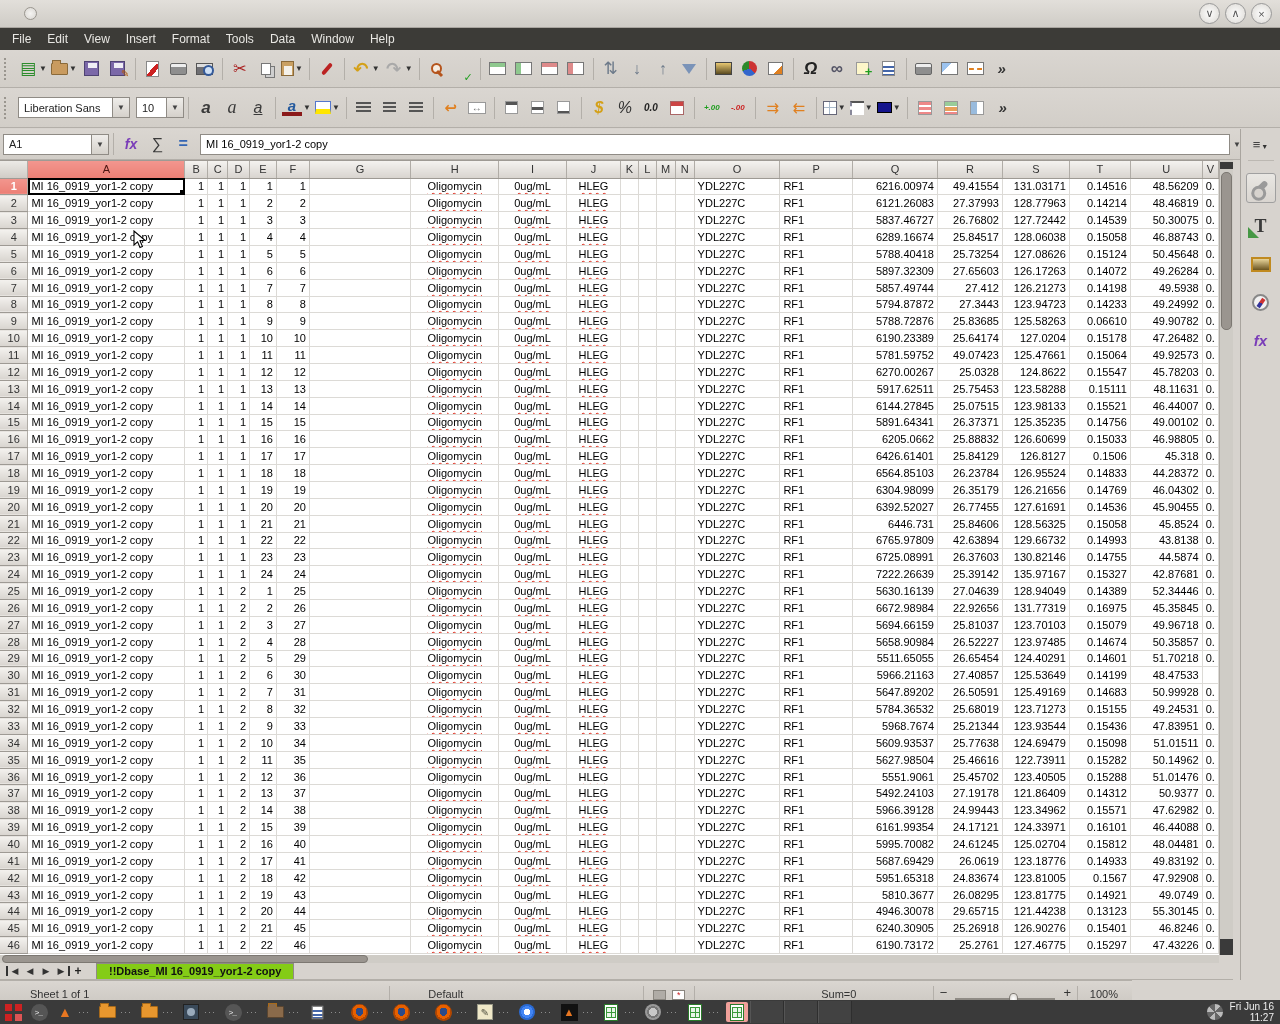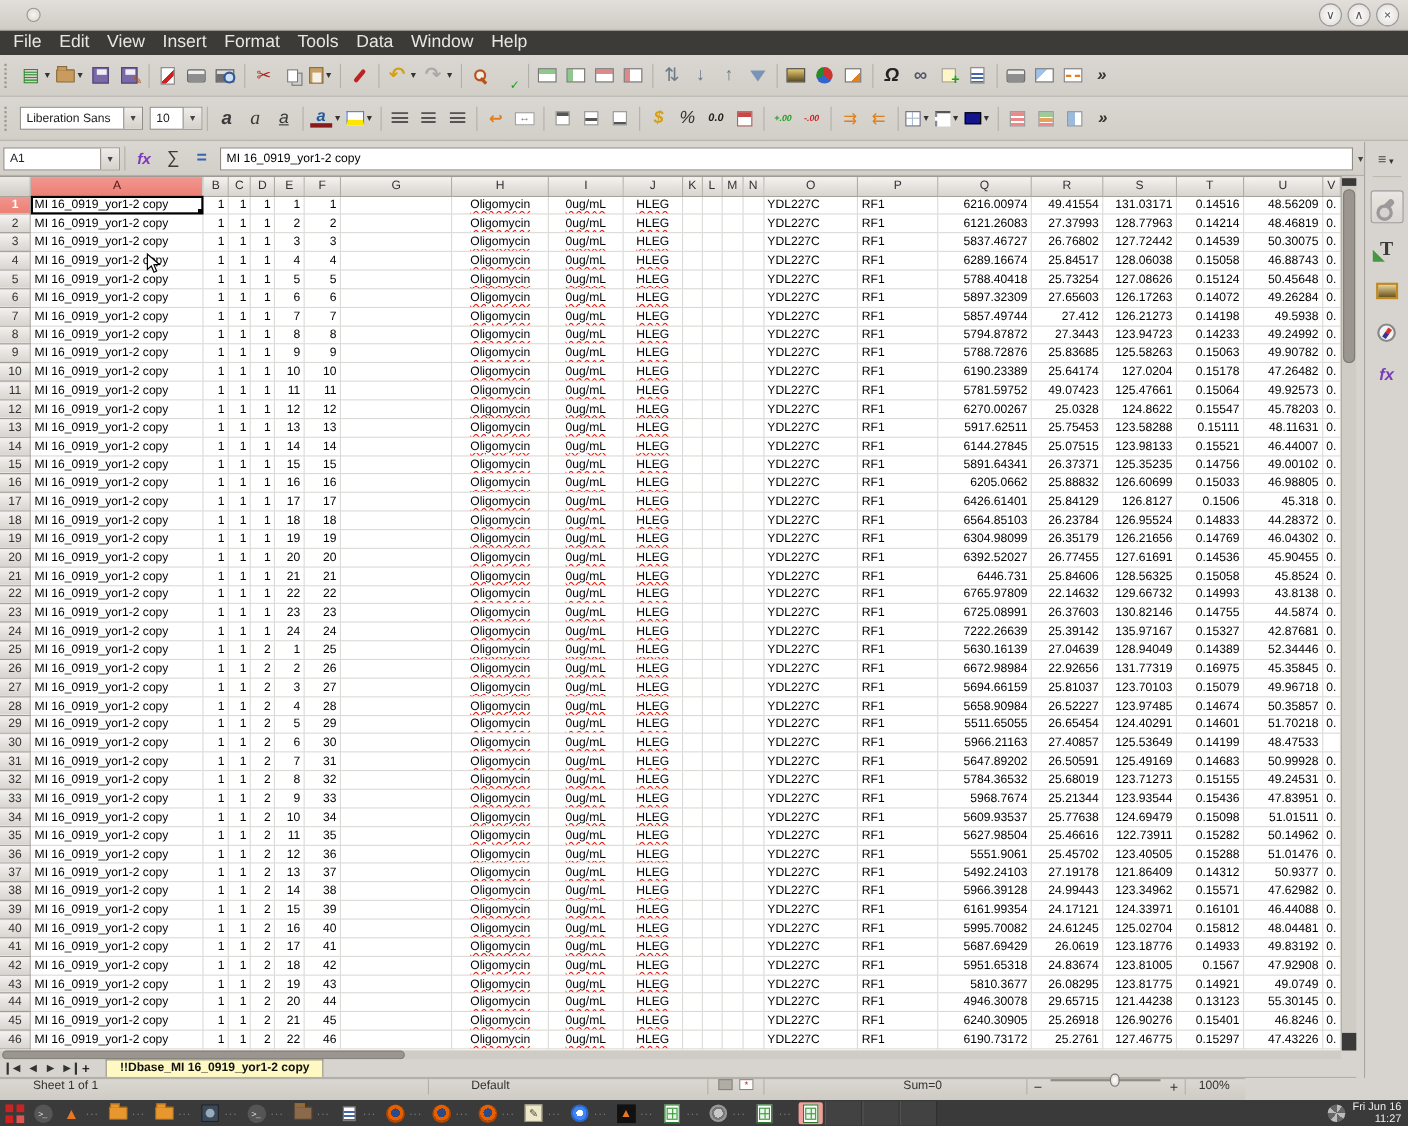--- a/index.html
+++ b/index.html
@@ -6,21 +6,21 @@
 html,body{width:1280px;height:1024px;overflow:hidden}
 body{font-family:"Liberation Sans","DejaVu Sans",sans-serif;background:#d7d3ce;position:relative;font-size:11px}
 
 .titlebar{position:absolute;left:0;top:0;width:1280px;height:28px;background:linear-gradient(#e2dfda,#cfccc6);border-bottom:1px solid #a9a59f;display:flex;align-items:center}
 .appcircle{width:13px;height:13px;border-radius:50%;border:1px solid #9a968f;margin-left:24px;background:radial-gradient(#f5f4f2,#d8d5d0)}
 .title-text{position:absolute;left:0;right:0;text-align:center;font-size:12px;color:#2b2b2b}
 .winbtns{position:absolute;right:8px;top:3px;display:flex;gap:5px}
 .wbtn{width:21px;height:21px;border-radius:50%;border:1px solid #999;background:radial-gradient(#fdfdfd,#dcd9d4);display:flex;align-items:center;justify-content:center;font-size:11px;color:#555}
 
 .menubar{position:absolute;left:0;top:28px;width:1280px;height:22px;background:#3c3b37;display:flex;align-items:center;padding-left:4px}
-.menu-item{color:#e8e7e3;font-size:16px;padding:3px 8px;cursor:default}
+.menu-item{color:#e8e7e3;font-size:12px;padding:3px 8px;cursor:default}
 
 .toolbar{position:absolute;left:0;width:1280px;background:linear-gradient(#dad6d1,#d2cec8);border-bottom:1px solid #b3afa9;display:flex;align-items:center}
 .tb1{top:50px;height:38px}
 .tb2{top:88px;height:40px}
 .grip{width:7px;height:22px;border-left:2px dotted #9a968f;margin:0 5px 0 4px}
 .tsep{width:1px;height:22px;background:#b3afa9;margin:0 4px;flex:0 0 auto}
 .tbtn{height:28px;min-width:26px;display:flex;align-items:center;justify-content:center;padding:0 2px;flex:0 0 auto}
 .dd{font-size:8px;color:#333;margin-left:1px}
 .ic{display:inline-flex;align-items:center;justify-content:center;width:20px;height:20px;font-size:15px;color:#444;position:relative}
 
@@ -132,23 +132,23 @@
 .vscroll{position:absolute;left:1219px;top:160px;width:14px;height:795px;background:#cfccc6;border-left:1px solid #b0aca6}
 .vsplit{position:absolute;left:0;top:2px;width:100%;height:7px;background:#3a3a3a}
 .vthumb{position:absolute;left:1px;top:12px;width:11px;height:158px;background:linear-gradient(90deg,#aFa9a3,#8f8a84);border:1px solid #7c7872;border-radius:5px;background:#9a958f}
 .vbottom{position:absolute;left:0;bottom:0;width:100%;height:16px;background:#3a3a3a}
 .hscroll{position:absolute;left:0;top:955px;width:1219px;height:8px;background:#cfccc6}
 .hthumb{position:absolute;left:2px;top:0;width:366px;height:8px;background:#9a958f;border:1px solid #7c7872;border-radius:4px}
 
 .tabbar{position:absolute;left:0;top:963px;width:1233px;height:17px;background:#d7d3ce;border-bottom:1px solid #b3afa9;display:flex;align-items:center}
 .navbtn{width:16px;text-align:center;color:#333;font-size:9px;cursor:default}
 .addsheet{width:16px;text-align:center;color:#222;font-size:12px;font-weight:bold}
-.sheettab{margin-left:10px;height:16px;background:#fef9c3;border:1px solid #8f8b85;border-bottom:none;padding:1px 12px 0;font-weight:bold;font-size:11px;color:#111}
-
-.statusbar{position:absolute;left:0;top:980px;width:1132px;height:20px;background:linear-gradient(#dad6d1,#cfcbc5);border-top:1px solid #b3afa9;display:flex;align-items:flex-start;font-size:11px;color:#333}
+.sheettab{margin-left:10px;height:16px;background:#84cc16;border:1px solid #8f8b85;border-bottom:none;padding:1px 12px 0;font-weight:bold;font-size:11px;color:#111}
+
+.statusbar{position:absolute;left:0;top:980px;width:1132px;height:20px;background:linear-gradient(#dad6d1,#cfcbc5);border-top:1px solid #b3afa9;display:flex;align-items:flex-end;font-size:11px;color:#333}
 .sdiv{width:1px;height:14px;background:#b3afa9;margin:0 6px}
 .st-insert{width:13px;height:10px;background:#b0aca6;border:1px solid #8a867f;margin:0 3px}
 .st-select{width:13px;height:10px;background:#fff;border:1px solid #8a867f;color:#c22;font-size:9px;line-height:8px;text-align:center;margin:0 3px}
 .zoomline{width:100px;height:2px;background:#8f8b85;position:relative;margin:0 8px}
 .zthumb{position:absolute;left:54px;top:-5px;width:9px;height:12px;background:radial-gradient(#fff,#d5d1cb);border:1px solid #7c7872;border-radius:45%}
 
 .sidebar{position:absolute;left:1240px;top:129px;width:40px;height:851px;background:#d7d3ce;border-left:1px solid #a9a59f;display:flex;flex-direction:column;align-items:center}
 .sbconfig{margin-top:8px;font-size:13px;color:#444}
 .sbconfig .dd{font-size:7px}
 .sbsep{width:26px;height:1px;background:#bcb8b2;margin:8px 0}
@@ -737,21 +737,21 @@
           <td class="t-center sq">HLEG</td>
           <td class="t-left"></td>
           <td class="t-left"></td>
           <td class="t-left"></td>
           <td class="t-left"></td>
           <td class="t-left">YDL227C</td>
           <td class="t-left">RF1</td>
           <td class="t-right">5788.72876</td>
           <td class="t-right">25.83685</td>
           <td class="t-right">125.58263</td>
-          <td class="t-right">0.15063</td>
+          <td class="t-right">0.06610</td>
           <td class="t-right">49.90782</td>
           <td class="t-left">0.</td>
         </tr>
         <tr>
           <th class="rh">10</th>
           <td class="t-left">MI 16_0919_yor1-2 copy</td>
           <td class="t-right">1</td>
           <td class="t-right">1</td>
           <td class="t-right">1</td>
           <td class="t-right">10</td>
@@ -1060,21 +1060,21 @@
           <td class="t-center sq">Oligomycin</td>
           <td class="t-center sq">0ug/mL</td>
           <td class="t-center sq">HLEG</td>
           <td class="t-left"></td>
           <td class="t-left"></td>
           <td class="t-left"></td>
           <td class="t-left"></td>
           <td class="t-left">YDL227C</td>
           <td class="t-left">RF1</td>
           <td class="t-right">6765.97809</td>
-          <td class="t-right">22.14632</td>
+          <td class="t-right">42.63894</td>
           <td class="t-right">129.66732</td>
           <td class="t-right">0.14993</td>
           <td class="t-right">43.8138</td>
           <td class="t-left">0.</td>
         </tr>
         <tr>
           <th class="rh">23</th>
           <td class="t-left">MI 16_0919_yor1-2 copy</td>
           <td class="t-right">1</td>
           <td class="t-right">1</td>

